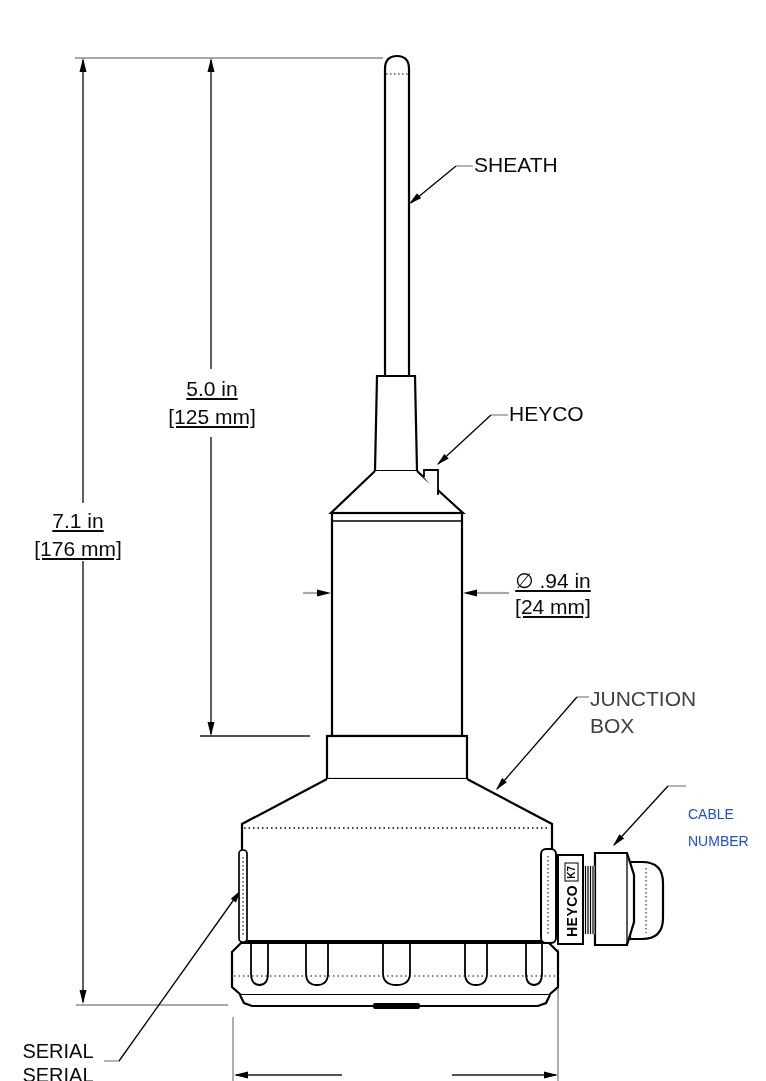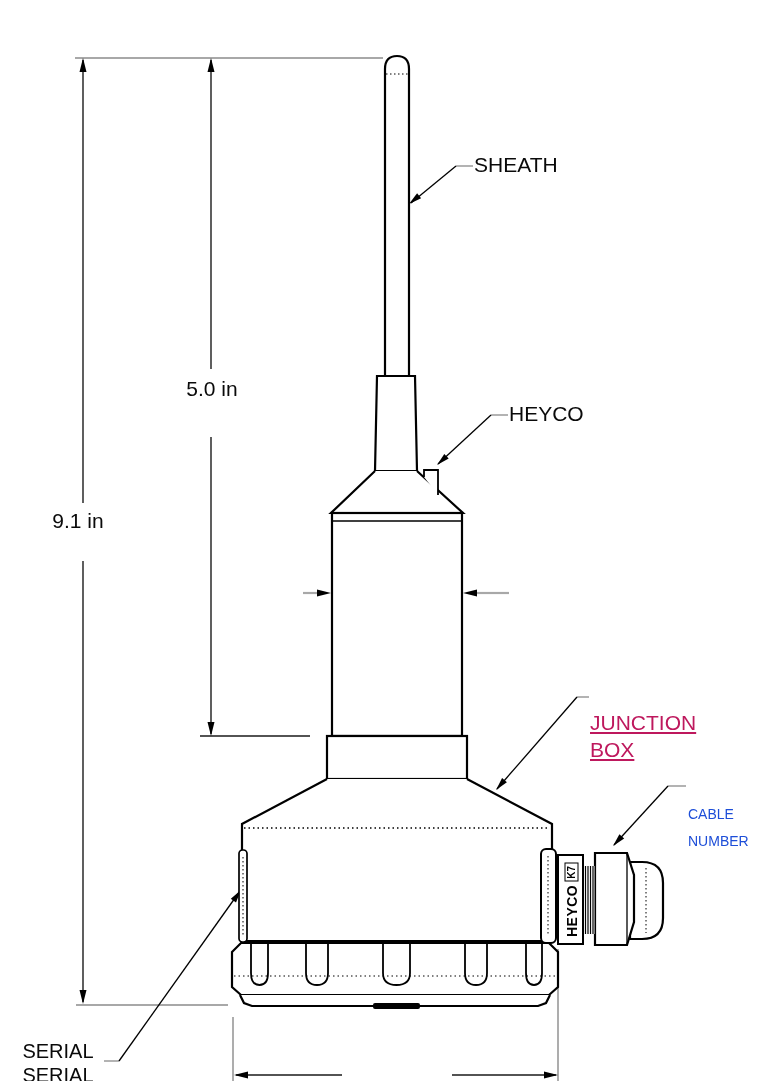--- a/index.html
+++ b/index.html
@@ -2,25 +2,25 @@
 <html><head>
 <meta charset="utf-8">
 <style>
   html,body{margin:0;padding:0;background:#ffffff;}
   .canvas{
     position:relative;width:766px;height:1081px;background:#ffffff;overflow:hidden;
     font-family:"Liberation Sans","DejaVu Sans",sans-serif;color:#000;margin-top:33px;
   }
   svg.linework{position:absolute;left:0;top:0;}
   .label{position:absolute;font-size:21px;line-height:24px;white-space:nowrap;color:#0a0a0a;}
-  .dim{position:absolute;font-size:21px;line-height:28px;text-align:center;color:#0a0a0a;}
+  .dim{position:absolute;font-size:21px;line-height:28px;text-align:center;color:#0a0a0a;text-decoration:underline;}
   .dim span{display:block;}
   .serial{position:absolute;left:8px;top:1006px;width:100px;text-align:center;font-size:20px;line-height:24px;color:#0a0a0a;}
   .serial span{display:block;}
-  .jbox-label{position:absolute;left:590px;top:676px;font-size:21px;line-height:27px;color:#be185d;text-decoration:underline;}
+  .jbox-label{position:absolute;left:590px;top:652px;font-size:21px;line-height:27px;color:#404040;}
   .jbox-label span{display:block;}
   .cable-label{position:absolute;left:688px;top:768px;font-size:14px;line-height:27px;color:#1d4ed8;}
   .cable-label span{display:block;}
   
   .gland-block{
     position:absolute;left:557px;top:821px;width:27px;height:91px;
     border:2px solid #000;background:#fff;box-sizing:border-box;
   }
   .gland-rot{
     position:absolute;left:50%;top:50%;width:85px;height:21px;
@@ -183,26 +183,32 @@
     <span>NUMBER</span>
   </div>
 
   <div class="serial">
     <span>SERIAL</span>
     <span>SERIAL</span>
   </div>
 
   <div class="dim" style="left:152px;top:342px;width:120px;">
     <span>5.0 in</span>
+    <span>[125 mm]</span>
   </div>
 
   <div class="dim" style="left:18px;top:474px;width:120px;">
-    <span>9.1 in</span>
-  </div>
-
+    <span>7.1 in</span>
+    <span>[176 mm]</span>
+  </div>
+
+  <div class="dim" style="left:493px;top:535px;width:120px;line-height:26px;">
+    <span>∅ .94 in</span>
+    <span>[24 mm]</span>
+  </div>
 
 
   <div class="gland-block">
     <div class="gland-rot">
       <span class="gland-brand">HEYCO</span>
       <span class="gland-code">K7</span>
     </div>
   </div>
 
 </div>

